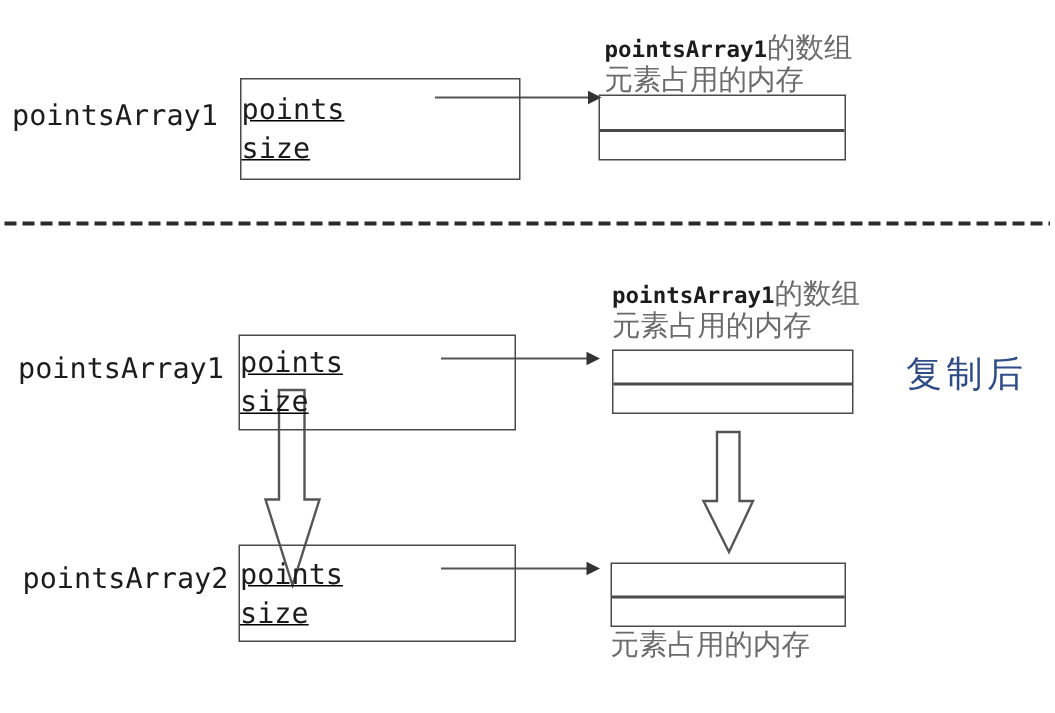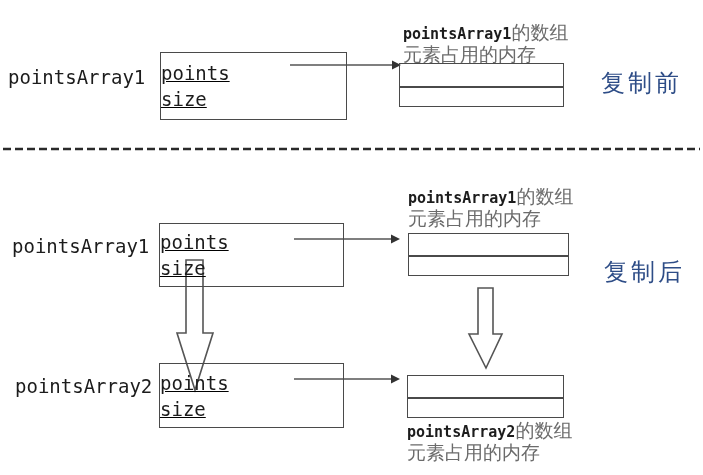--- a/index.html
+++ b/index.html
@@ -70,53 +70,49 @@
     <div>
       <span class="code-part">pointsArray1</span><span class="cn">的数组</span>
     </div>
     <div class="cn">元素占用的内存</div>
   </div>
 
   <div class="mem-box" style="left:399px; top:63px; width:163px; height:42px;">
     <div class="mem-divider" style="top:22px;"></div>
   </div>
 
-  <div class="stage-label" style="left:601px; top:67px;">复制前</div>
 
   <div class="code-label" style="left:12px; top:235px;">pointsArray1</div>
 
   <div class="obj-box" style="left:159px; top:223px; width:183px; height:62px;">
     <div class="field">points</div>
     <div class="field">size</div>
   </div>
 
   <div class="mem-label" style="left:408px; top:186px;">
     <div>
       <span class="code-part">pointsArray1</span><span class="cn">的数组</span>
     </div>
     <div class="cn">元素占用的内存</div>
   </div>
 
   <div class="mem-box" style="left:408px; top:233px; width:159px; height:41px;">
     <div class="mem-divider" style="top:21px;"></div>
   </div>
 
-  <div class="stage-label" style="left:604px; top:233px;margin-top:23px;">复制后</div>
+  <div class="stage-label" style="left:604px; top:233px;">复制后</div>
 
   <div class="code-label" style="left:15px; top:375px;">pointsArray2</div>
 
   <div class="obj-box" style="left:159px; top:363px; width:183px; height:63px;">
     <div class="field">points</div>
     <div class="field">size</div>
   </div>
 
   <div class="mem-box" style="left:407px; top:375px; width:155px; height:41px;">
     <div class="mem-divider" style="top:21px;"></div>
   </div>
 
   <div class="mem-label" style="left:407px; top:420px;">
-    <div>
-      <span class="code-part">pointsArray2</span><span class="cn">的数组</span>
-    </div>
     <div class="cn">元素占用的内存</div>
   </div>
 
 </div>
 
 </body></html>

